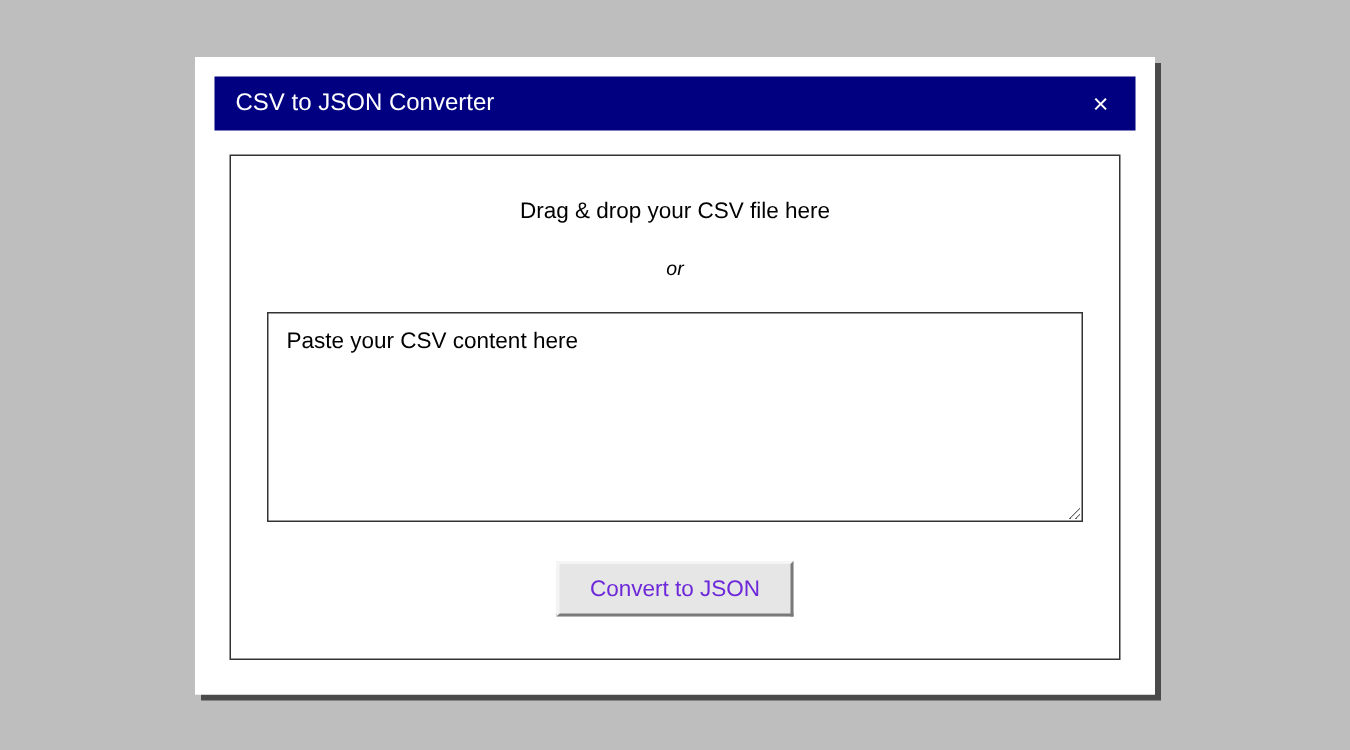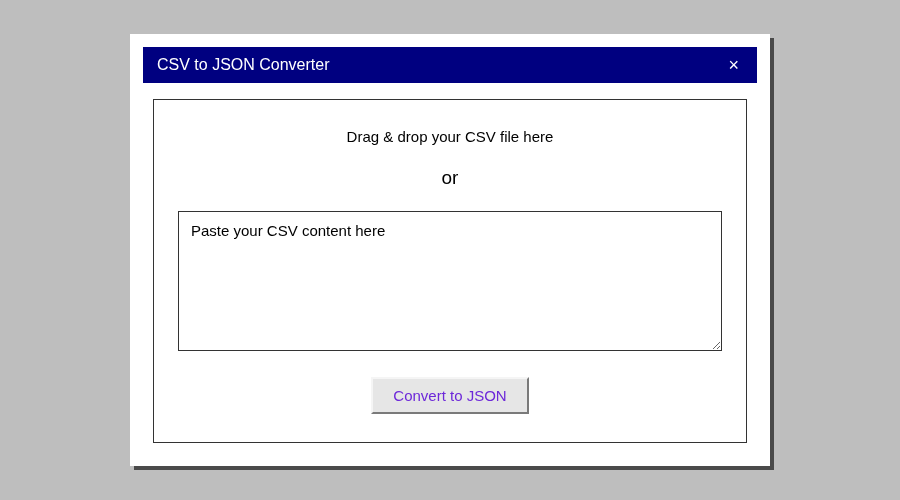--- a/index.html
+++ b/index.html
@@ -54,23 +54,24 @@
       padding: 28px 24px 28px 24px;
       background: #ffffff;
       text-align: center;
     }
     .instruction {
       font-size: 15px;
       color: #000000;
       margin-bottom: 22px;
     }
     .or-text {
-      font-size: 19px;
+      font-size: 13px;
       color: #000000;
       margin-bottom: 22px;
+      font-style: italic;
     }
     .csv-textarea {
       width: 100%;
       height: 140px;
       border: 1px solid #333333;
       padding: 10px 12px;
       font-size: 15px;
       font-family: Arial, Helvetica, sans-serif;
       color: #000000;
       resize: both;

